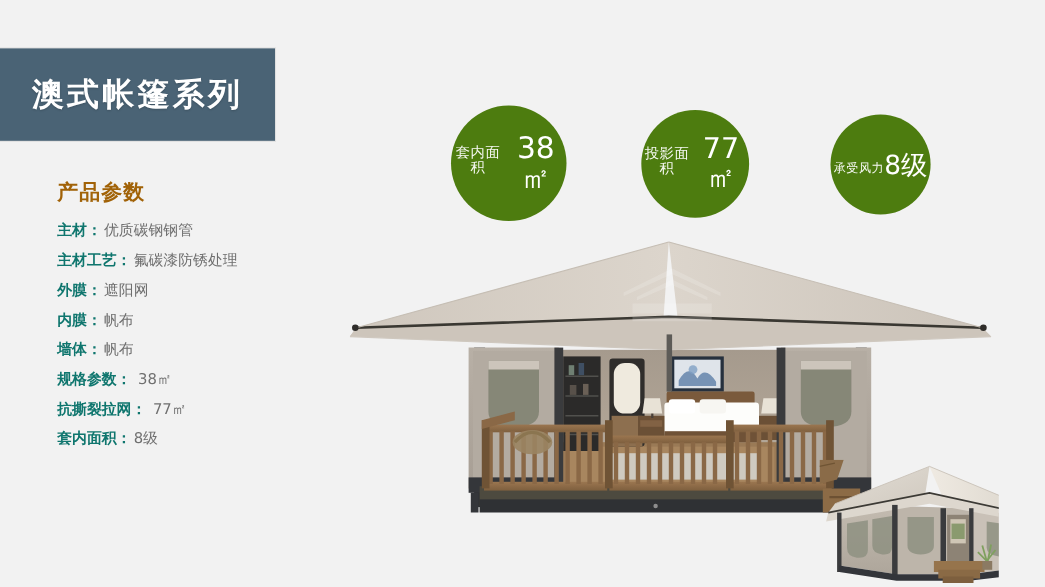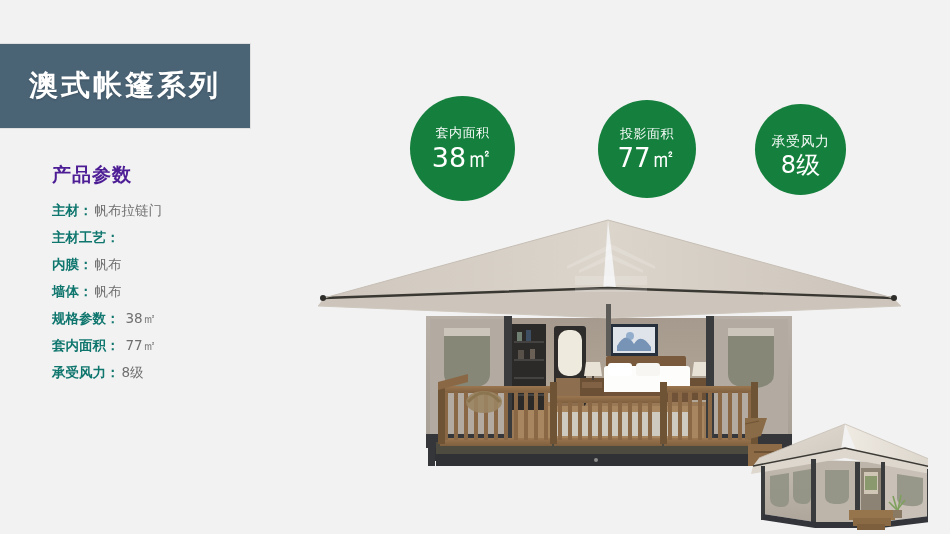--- a/index.html
+++ b/index.html
@@ -3,68 +3,68 @@
 <meta charset="utf-8">
 <title>澳式帐篷系列</title>
 <style>
   html,body{margin:0;padding:0;}
   body{
     width:950px;height:534px;
     background:#f2f2f2;
     font-family:"Liberation Sans","DejaVu Sans",sans-serif;
     overflow:hidden;position:relative;
   }
-  .page{position:absolute;inset:0;width:908px;height:534px;background:#f2f2f2;overflow:hidden;padding-left:20px;}
+  .page{position:absolute;inset:0;width:908px;height:534px;background:#f2f2f2;overflow:hidden;}
 
   
   .title-banner{
     position:absolute;left:0;top:44px;width:250px;height:84px;
     background:#4a6375;
     box-shadow:0 0 0 1px rgba(0,0,0,.07);
     display:flex;align-items:center;justify-content:center;
   }
   .title-banner .t{
     color:#ffffff;font-size:29px;font-weight:bold;letter-spacing:3px;
     text-shadow:0 1px 2px rgba(0,0,0,.18);
     font-family:"DejaVu Sans","Liberation Sans",sans-serif;
     white-space:nowrap;
   }
 
   
   .spec-panel{position:absolute;left:52px;top:162px;width:300px;}
   .sec-head{
-    color:#4c1d95;font-size:19px;font-weight:bold;letter-spacing:1px;
+    color:#a16207;font-size:19px;font-weight:bold;letter-spacing:1px;
     font-family:"DejaVu Sans","Liberation Sans",sans-serif;
     margin:0 0 9px 0;
   }
   .sec-head.second{margin-top:26px;}
   .spec-row{
     display:flex;align-items:baseline;
     font-size:13.5px;line-height:27px;white-space:nowrap;
     font-family:"DejaVu Sans","Liberation Sans",sans-serif;
   }
   .spec-row .k{color:#0f766e;font-weight:bold;}
   .spec-row .v{color:#6f6f6f;font-weight:normal;padding-left:2px;}
   .spec-row.wide .v{padding-left:6px;}
 
   
   .badges{position:absolute;left:0;top:0;width:950px;height:215px;}
   .badge{
     position:absolute;border-radius:50%;
-    background:#15803d;
-    display:flex;flex-direction:column;align-items:center;justify-content:center;
+    background:#4d7c0f;
+    display:flex;flex-direction:row;align-items:center;justify-content:center;
     color:#fff;text-align:center;
     font-family:"DejaVu Sans","Liberation Sans",sans-serif;
   }
   .badge .lbl{font-size:13px;letter-spacing:.5px;opacity:.95;line-height:1;margin-bottom:5px;}
   .badge .val{font-size:27px;line-height:1;letter-spacing:0px;font-weight:normal;}
   .badge.b1{left:410px;top:96px;width:105px;height:105px;}
-  .badge.b2{left:598px;top:100px;width:98px;height:98px;}
+  .badge.b2{left:583px;top:100px;width:98px;height:98px;}
   .badge.b3{left:755px;top:104px;width:91px;height:91px;}
-  .badge.b3 .lbl{font-size:14px;margin-top:11px;}
+  .badge.b3 .lbl{font-size:11px;margin-top:11px;}
   .badge.b3 .val{font-size:24px;}
   .badge.b2 .val{font-size:26px;}
 
   
   .tent-main{position:absolute;left:318px;top:206px;width:600px;height:260px;}
   .tent-main svg{display:block;width:600px;height:260px;}
 
   .tent-small{position:absolute;left:745px;top:418px;width:205px;height:116px;}
   .tent-small svg{display:block;width:205px;height:116px;}
 
@@ -82,45 +82,50 @@
   <div class="title-banner">
     <span class="t">澳式帐篷系列</span>
   </div>
 
   <div class="spec-panel">
 
     <div class="sec-head">产品参数</div>
 
     <div class="spec-row">
       <span class="k">主材：</span>
-      <span class="v">帆布拉链门</span>
+      <span class="v">优质碳钢钢管</span>
     </div>
     <div class="spec-row">
       <span class="k">主材工艺：</span>
+      <span class="v">氟碳漆防锈处理</span>
+    </div>
+    <div class="spec-row">
+      <span class="k">外膜：</span>
+      <span class="v">遮阳网</span>
     </div>
     <div class="spec-row">
       <span class="k">内膜：</span>
       <span class="v">帆布</span>
     </div>
     <div class="spec-row">
       <span class="k">墙体：</span>
       <span class="v">帆布</span>
     </div>
 
 
     <div class="spec-row wide">
       <span class="k">规格参数：</span>
       <span class="v">38㎡</span>
     </div>
     <div class="spec-row wide">
+      <span class="k">抗撕裂拉网：</span>
+      <span class="v">77㎡</span>
+    </div>
+    <div class="spec-row">
       <span class="k">套内面积：</span>
-      <span class="v">77㎡</span>
-    </div>
-    <div class="spec-row">
-      <span class="k">承受风力：</span>
       <span class="v">8级</span>
     </div>
   </div>
 
   <div class="badges">
     <div class="badge b1">
       <span class="lbl">套内面积</span>
       <span class="val">38㎡</span>
     </div>
     <div class="badge b2">

